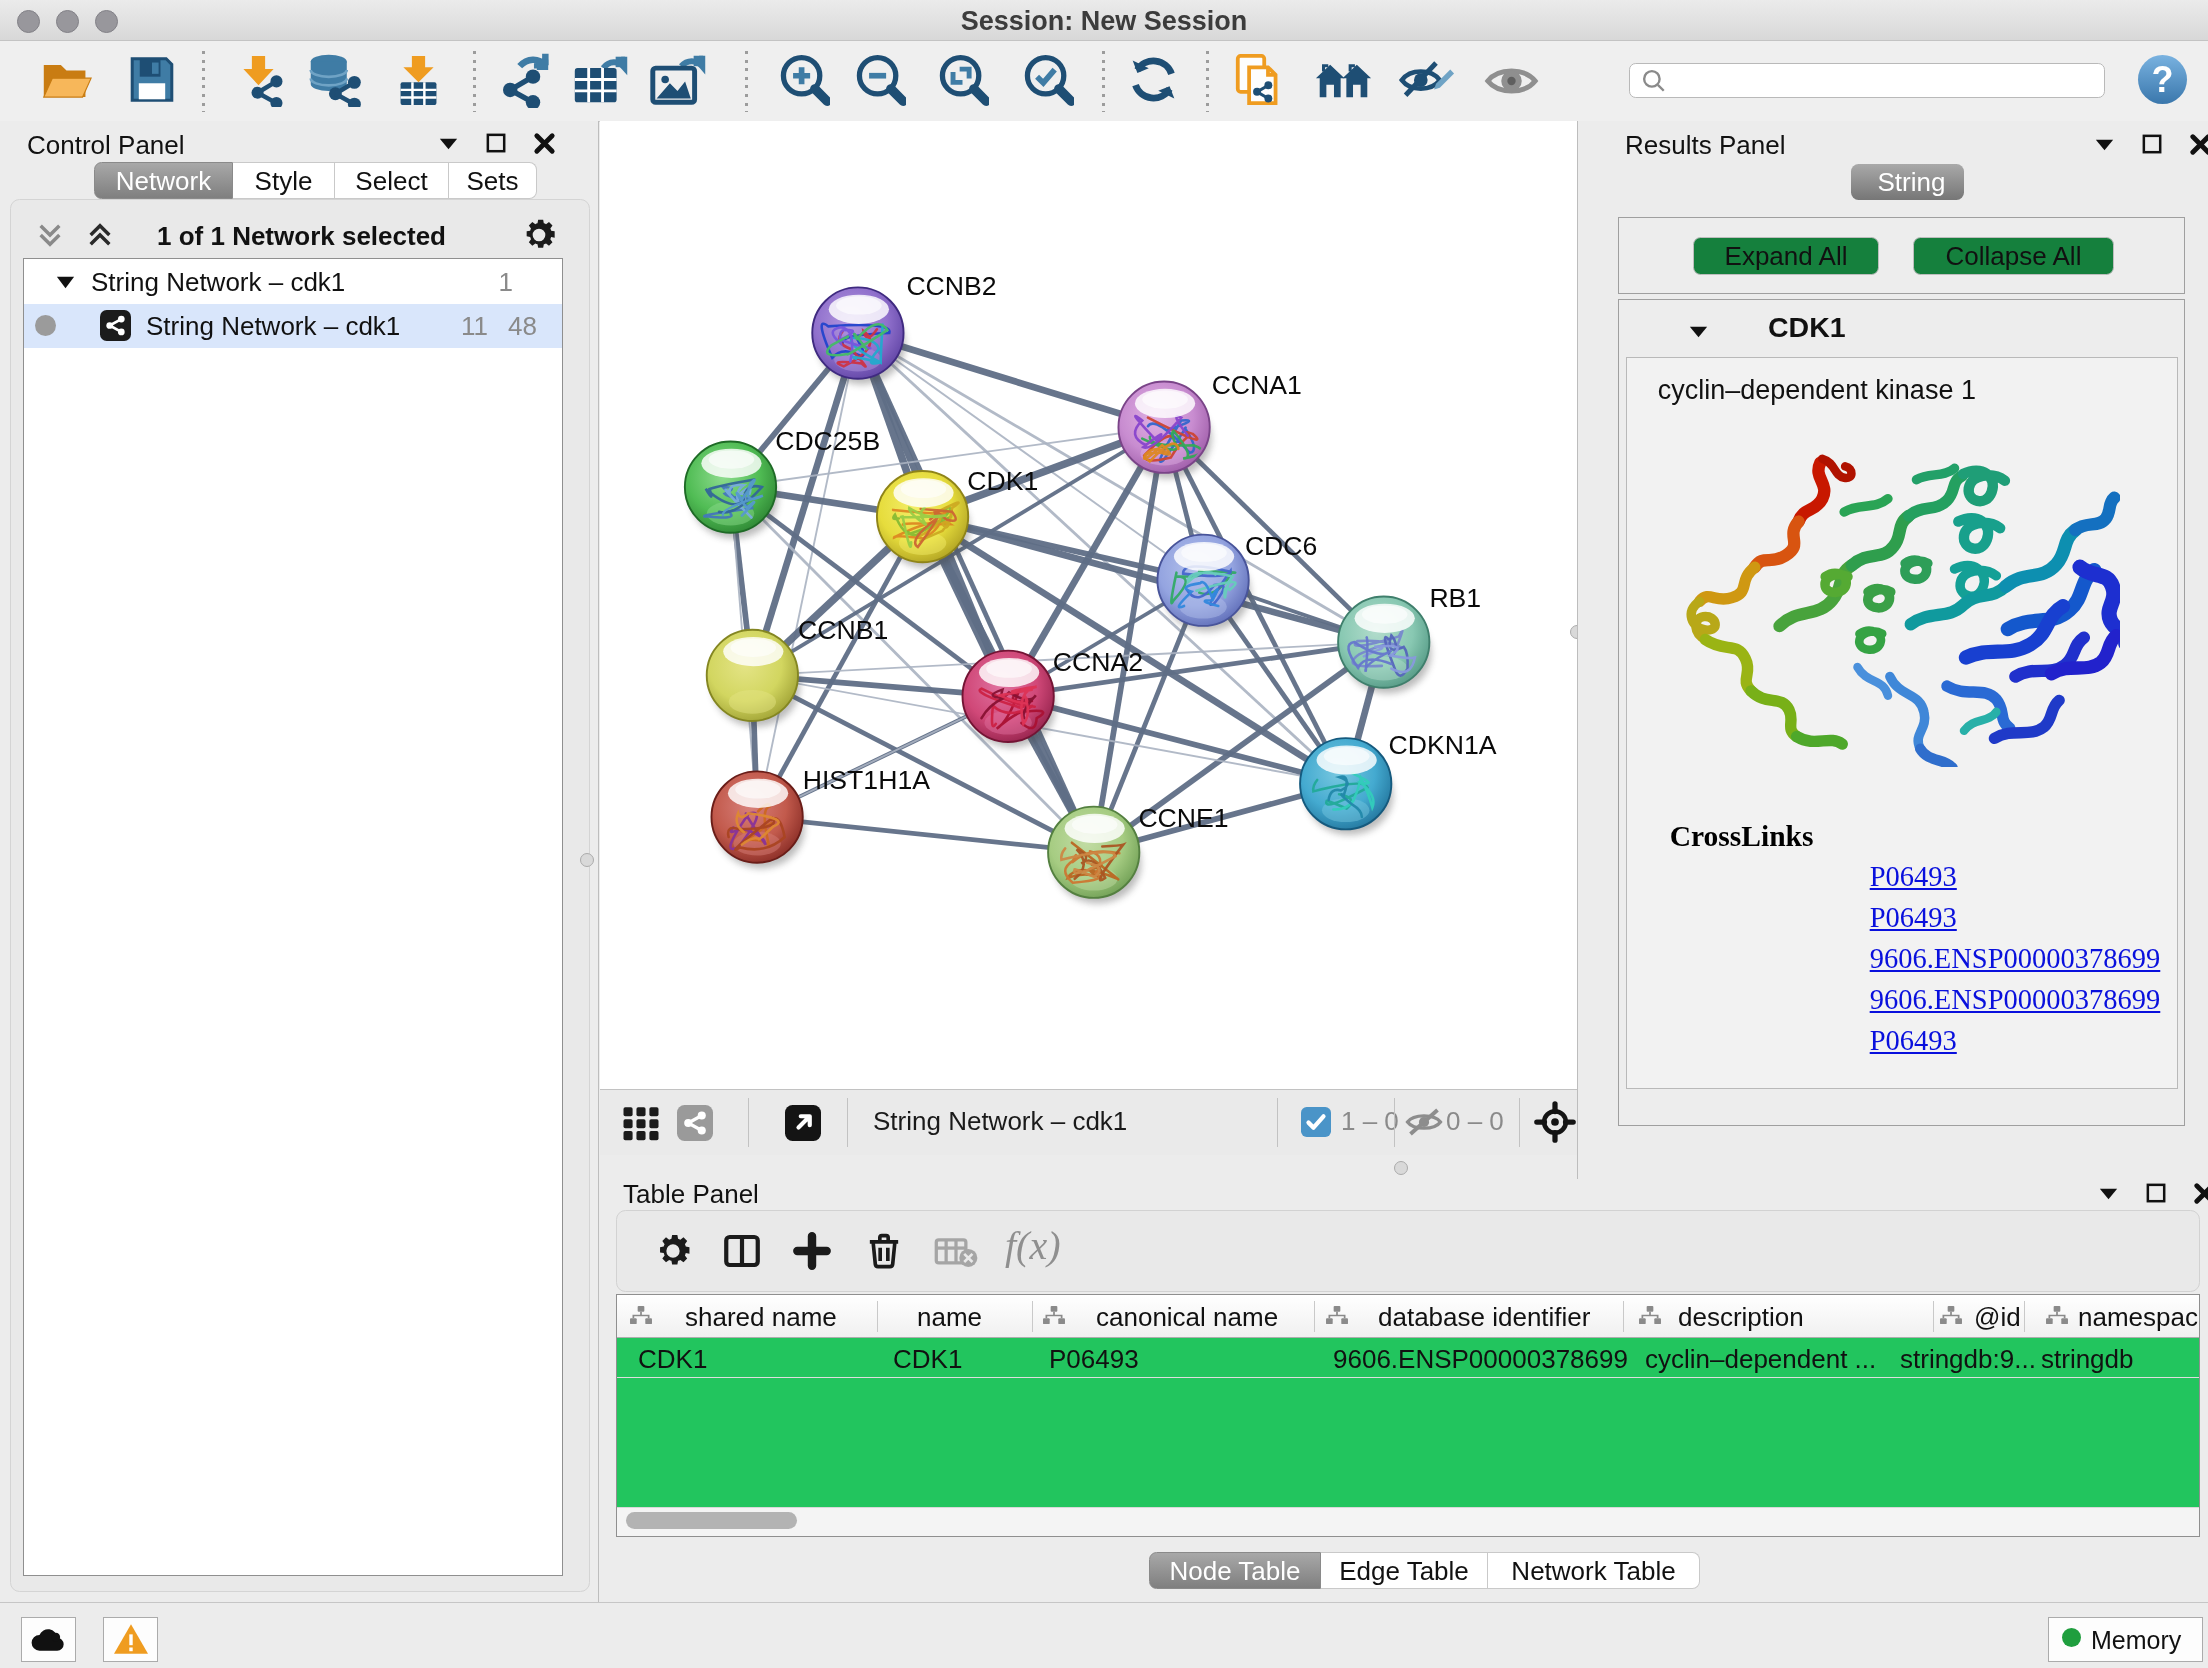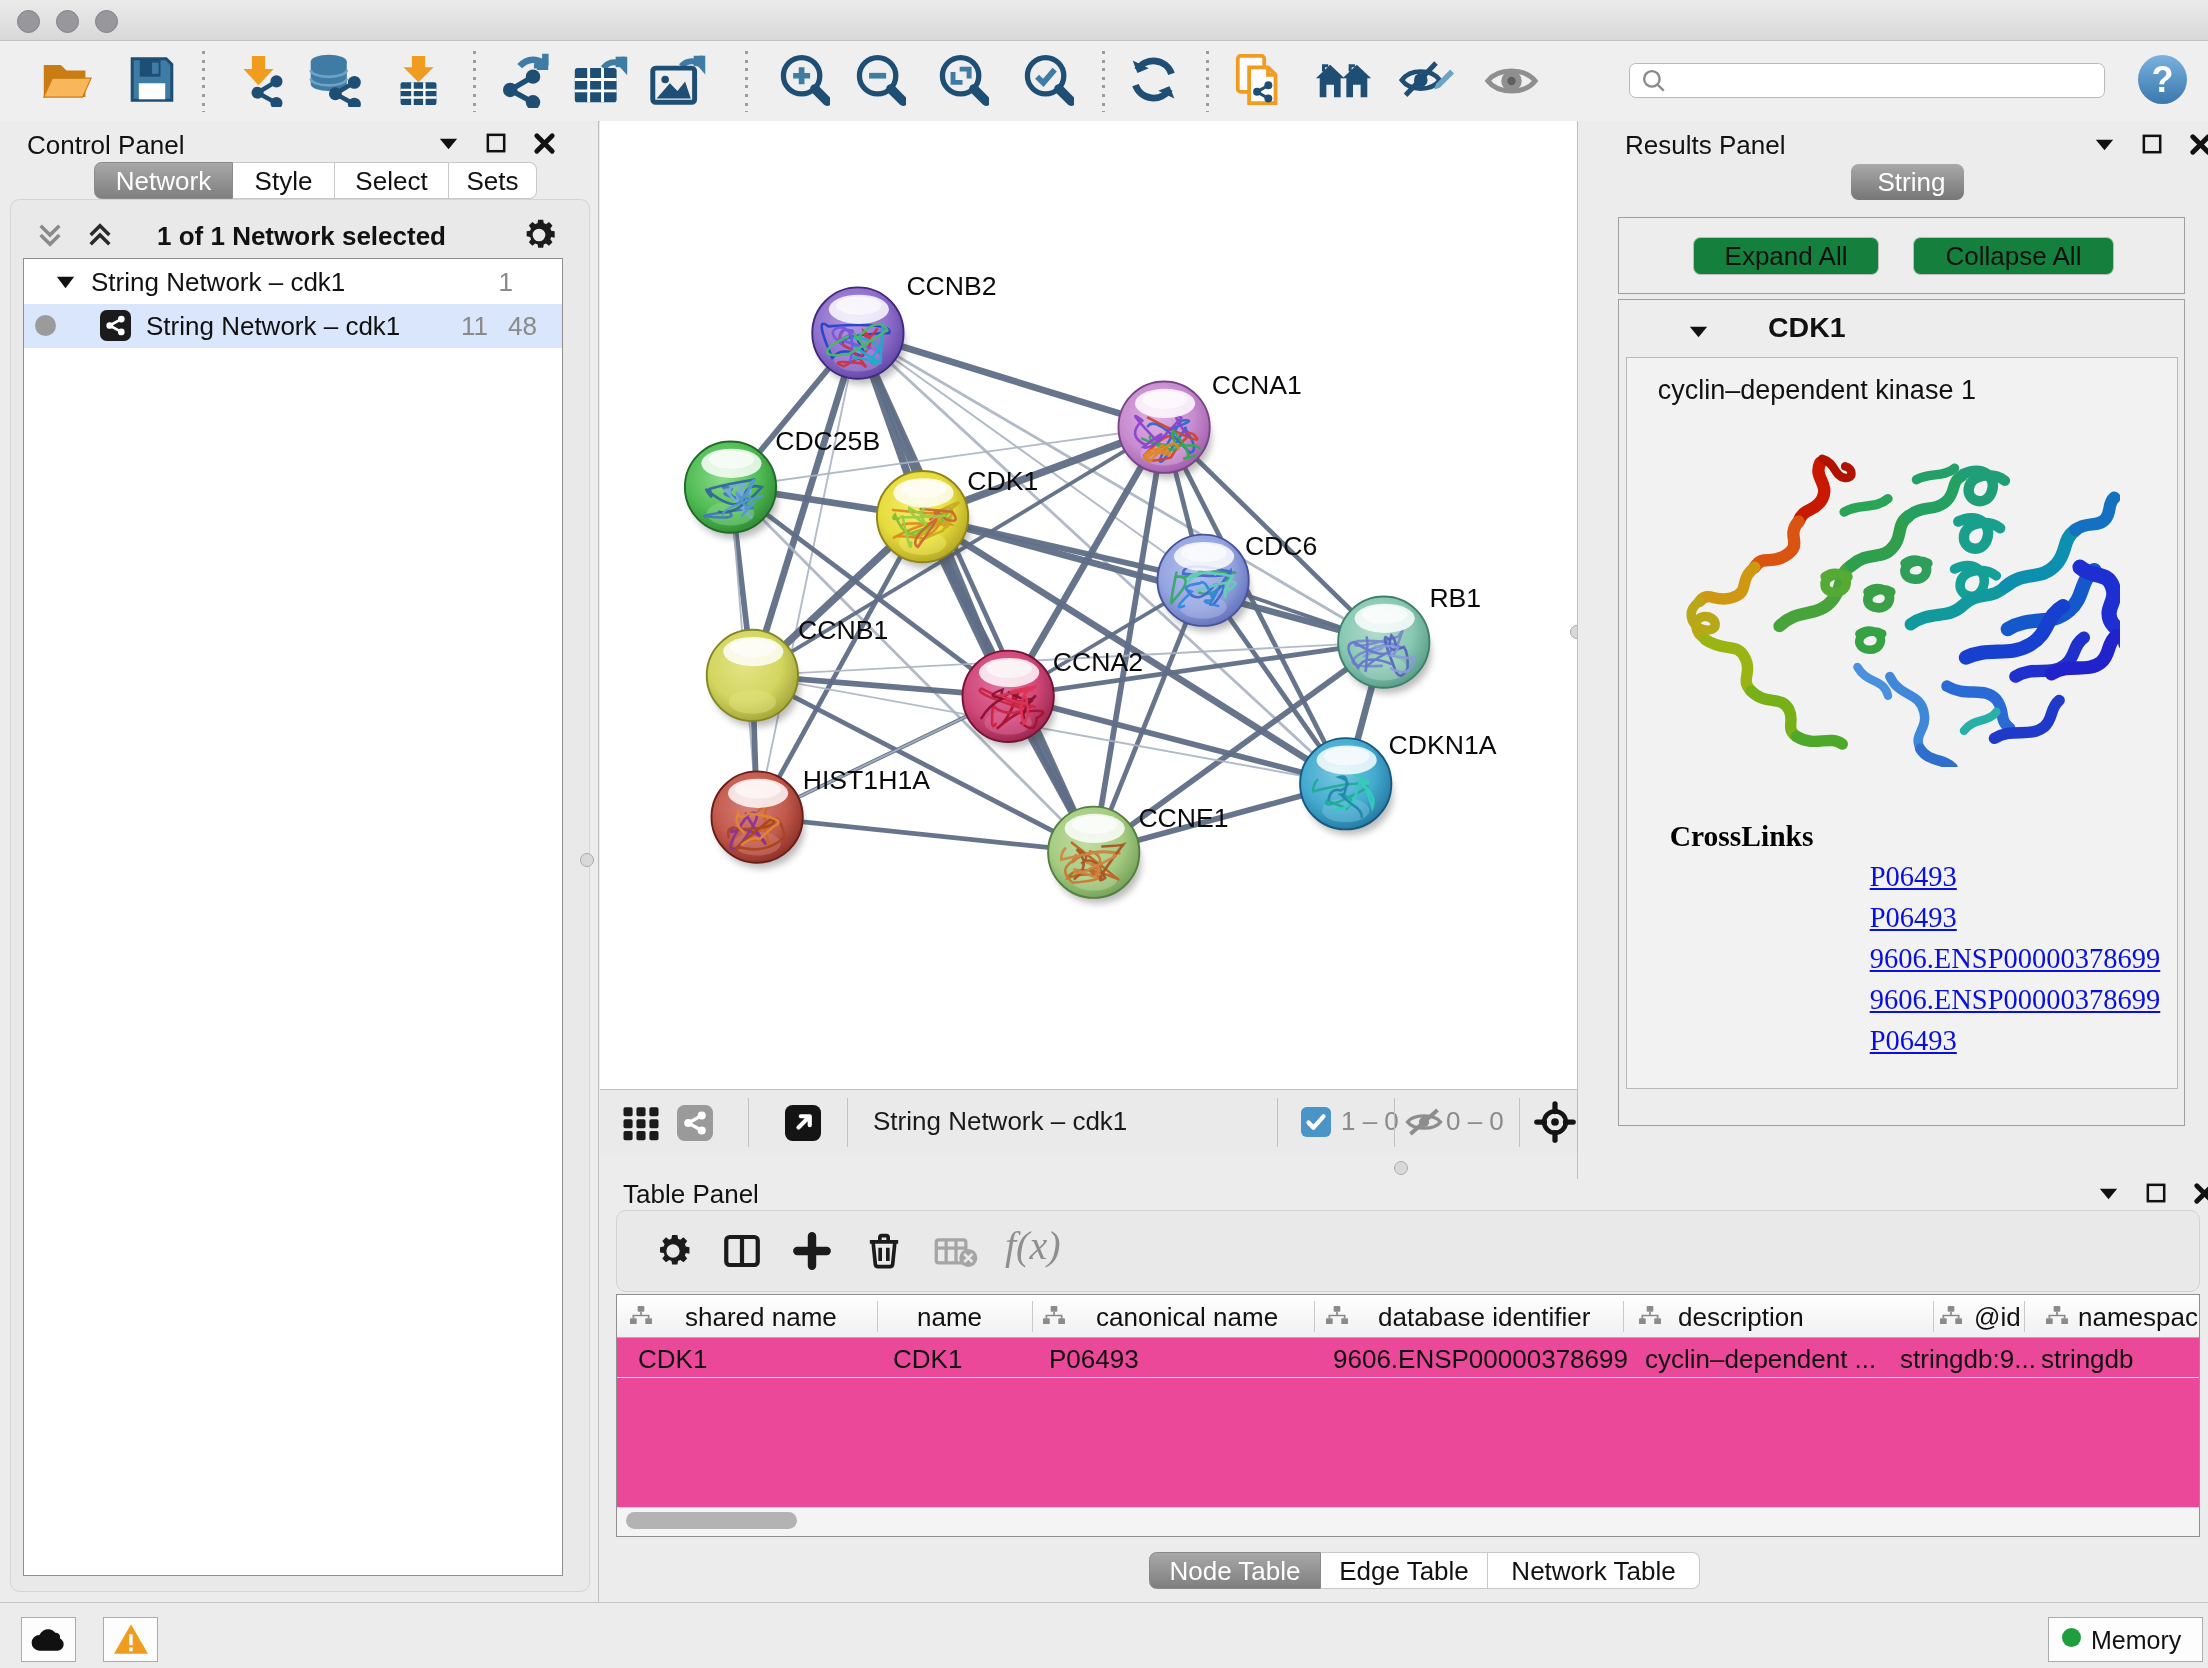--- a/index.html
+++ b/index.html
@@ -42,39 +42,40 @@
   #rpanel{overflow:hidden;position:absolute;left:1577px;top:121px;width:632px;height:1059px;background:#ececec;
     border-left:1px solid #bdbdbd;box-sizing:border-box;}
   .gbtn{background:linear-gradient(#a9a9a9,#767676);color:#fff;border-radius:7.6px;
     text-align:center;font-size:26px;}
   .wbtn{background:#15803d;border:1.4px solid #bdbdbd;border-radius:7.6px;text-align:center;
     font-size:26px;color:#111;box-sizing:border-box;}
   
   #tpanel{overflow:hidden;position:absolute;left:600px;top:1179px;width:1608px;height:422px;background:#ececec;}
   #ttoolbar{position:absolute;left:16px;top:31px;width:1584px;height:82px;background:#e9e9e9;
     border:1px solid #d2d2d2;border-radius:9.5px;box-sizing:border-box;}
-  #ttable{position:absolute;left:16px;top:115px;width:1584px;height:243px;background:#ec4899;
+  #ttable{position:absolute;left:16px;top:115px;width:1584px;height:243px;background:#22c55e;
     border:1.9px solid #8f8f8f;box-sizing:border-box;overflow:hidden;}
   
   #statusbar{position:absolute;left:0;top:1602px;width:2208px;height:67px;background:#ececec;
     border-top:1px solid #c6c6c6;box-sizing:border-box;}
   .sq{position:absolute;width:55px;height:45px;background:#fdfdfd;border:1.4px solid #ababab;
     box-sizing:border-box;}
   .handle{position:absolute;width:14.3px;height:14.3px;border-radius:50%;background:#d9d9d9;
     border:1px solid #ababab;box-sizing:border-box;}
   .link{font-family:"Liberation Serif",serif;color:#0910dd;text-decoration:underline;}
 </style>
 </head>
 <body>
 <div id="win">
 
   <div id="titlebar">
     <div class="tl" style="left:17px;"></div>
     <div class="tl" style="left:56px;"></div>
     <div class="tl" style="left:95px;"></div>
+    <div id="title">Session: New Session</div>
   </div>
 
   <div id="toolbar">
     <div id="tbicons">
         <div class="tsep" style="left:202px;"></div>
         <div class="tsep" style="left:473px;"></div>
         <div class="tsep" style="left:745px;"></div>
         <div class="tsep" style="left:1102px;"></div>
         <div class="tsep" style="left:1206px;"></div>
         <svg width="53" height="48" style="position:absolute;left:40px;top:16px;" viewBox="0 0 28 25">

